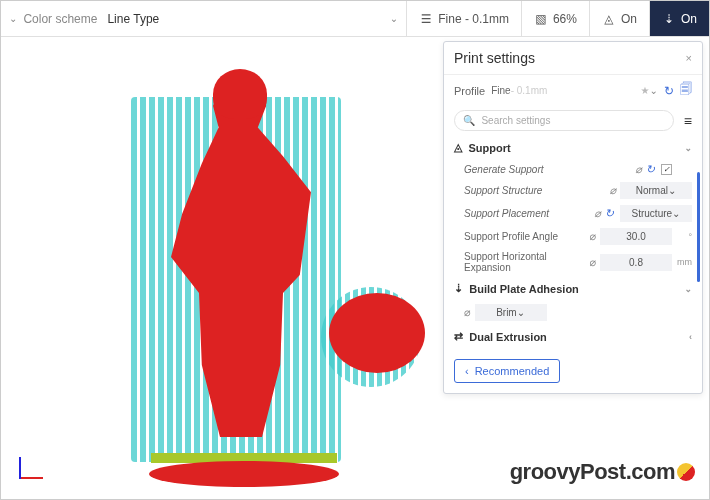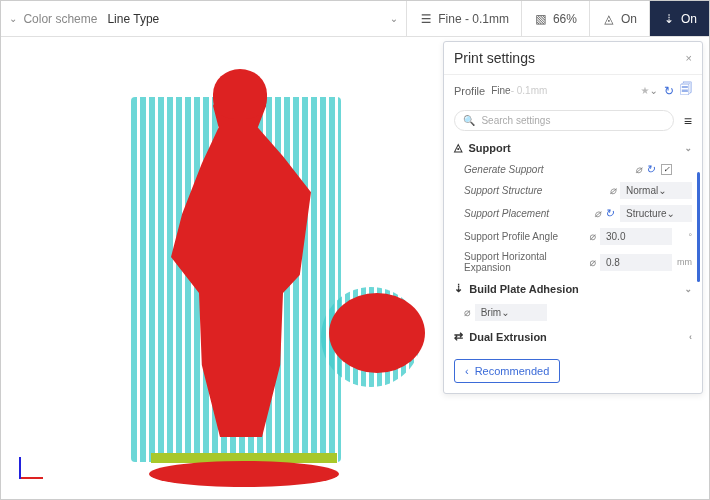--- a/index.html
+++ b/index.html
@@ -39,21 +39,21 @@
 .ico-btn{color:#3b6bd8;cursor:pointer;font-size:12px}
 .search{margin:4px 10px;padding:4px 8px;border:1px solid #e2e2e2;border-radius:14px;display:flex;align-items:center;gap:6px;color:#aaa;font-size:10px}
 .menu-ico{margin-left:auto;font-size:14px;color:#333;cursor:pointer}
 .sect{padding:6px 10px;font-weight:600;color:#333;display:flex;align-items:center;gap:6px}
 .sect .chev{margin-left:auto;color:#999;font-size:9px}
 .setting{display:flex;align-items:center;padding:3px 10px 3px 20px;font-size:10px;color:#666;font-style:italic}
 .setting.noital{font-style:normal}
 .setting .nm{flex:1}
 .setting .lnk{color:#888;font-size:11px;margin-right:4px}
 .setting .rst{color:#3b6bd8;font-size:11px;margin-right:6px}
-.setting .ctl{min-width:72px;background:#f1f2f5;padding:3px 6px;font-size:10px;color:#555;display:flex;align-items:center;justify-content:flex-start;font-style:normal}
+.setting .ctl{min-width:72px;background:#f1f2f5;padding:3px 6px;font-size:10px;color:#555;display:flex;align-items:center;justify-content:center;font-style:normal}
 .setting .unit{width:20px;text-align:right;font-size:9px;color:#999;font-style:normal}
 .cb{width:11px;height:11px;border:1px solid #aaa;background:#fff;display:inline-flex;align-items:center;justify-content:center;font-size:8px;color:#333}
 .rec{margin:10px;display:inline-flex;align-items:center;gap:6px;padding:5px 10px;border:1px solid #3b6bd8;border-radius:3px;color:#3b6bd8;font-size:11px;cursor:pointer}
 .scroll-ind{position:absolute;right:2px;top:130px;width:3px;height:110px;background:#3b6bd8;border-radius:2px}
 </style>
 </head>
 <body>
 
 <div class="topbar">
  <div class="tb-left">
@@ -89,20 +89,21 @@
   <div class="grass"></div>
       <div class="base"></div>
   <div class="body"></div>
       <div class="head"></div>
       <div class="orb"></div>
  </div>
  <div class="origin">
       <div class="x"></div>
       <div class="y"></div>
     </div>
+ <div class="wm"><span class="g">groovyPost.com</span><span class="logo"></span></div>
 </div>
 
 <div class="panel">
  <div class="hdr">
   <span class="ttl">Print settings</span>
   <span class="close">×</span>
  </div>
  <div class="row profile">
   <span class="lbl">Profile</span>
   <div class="sel">

